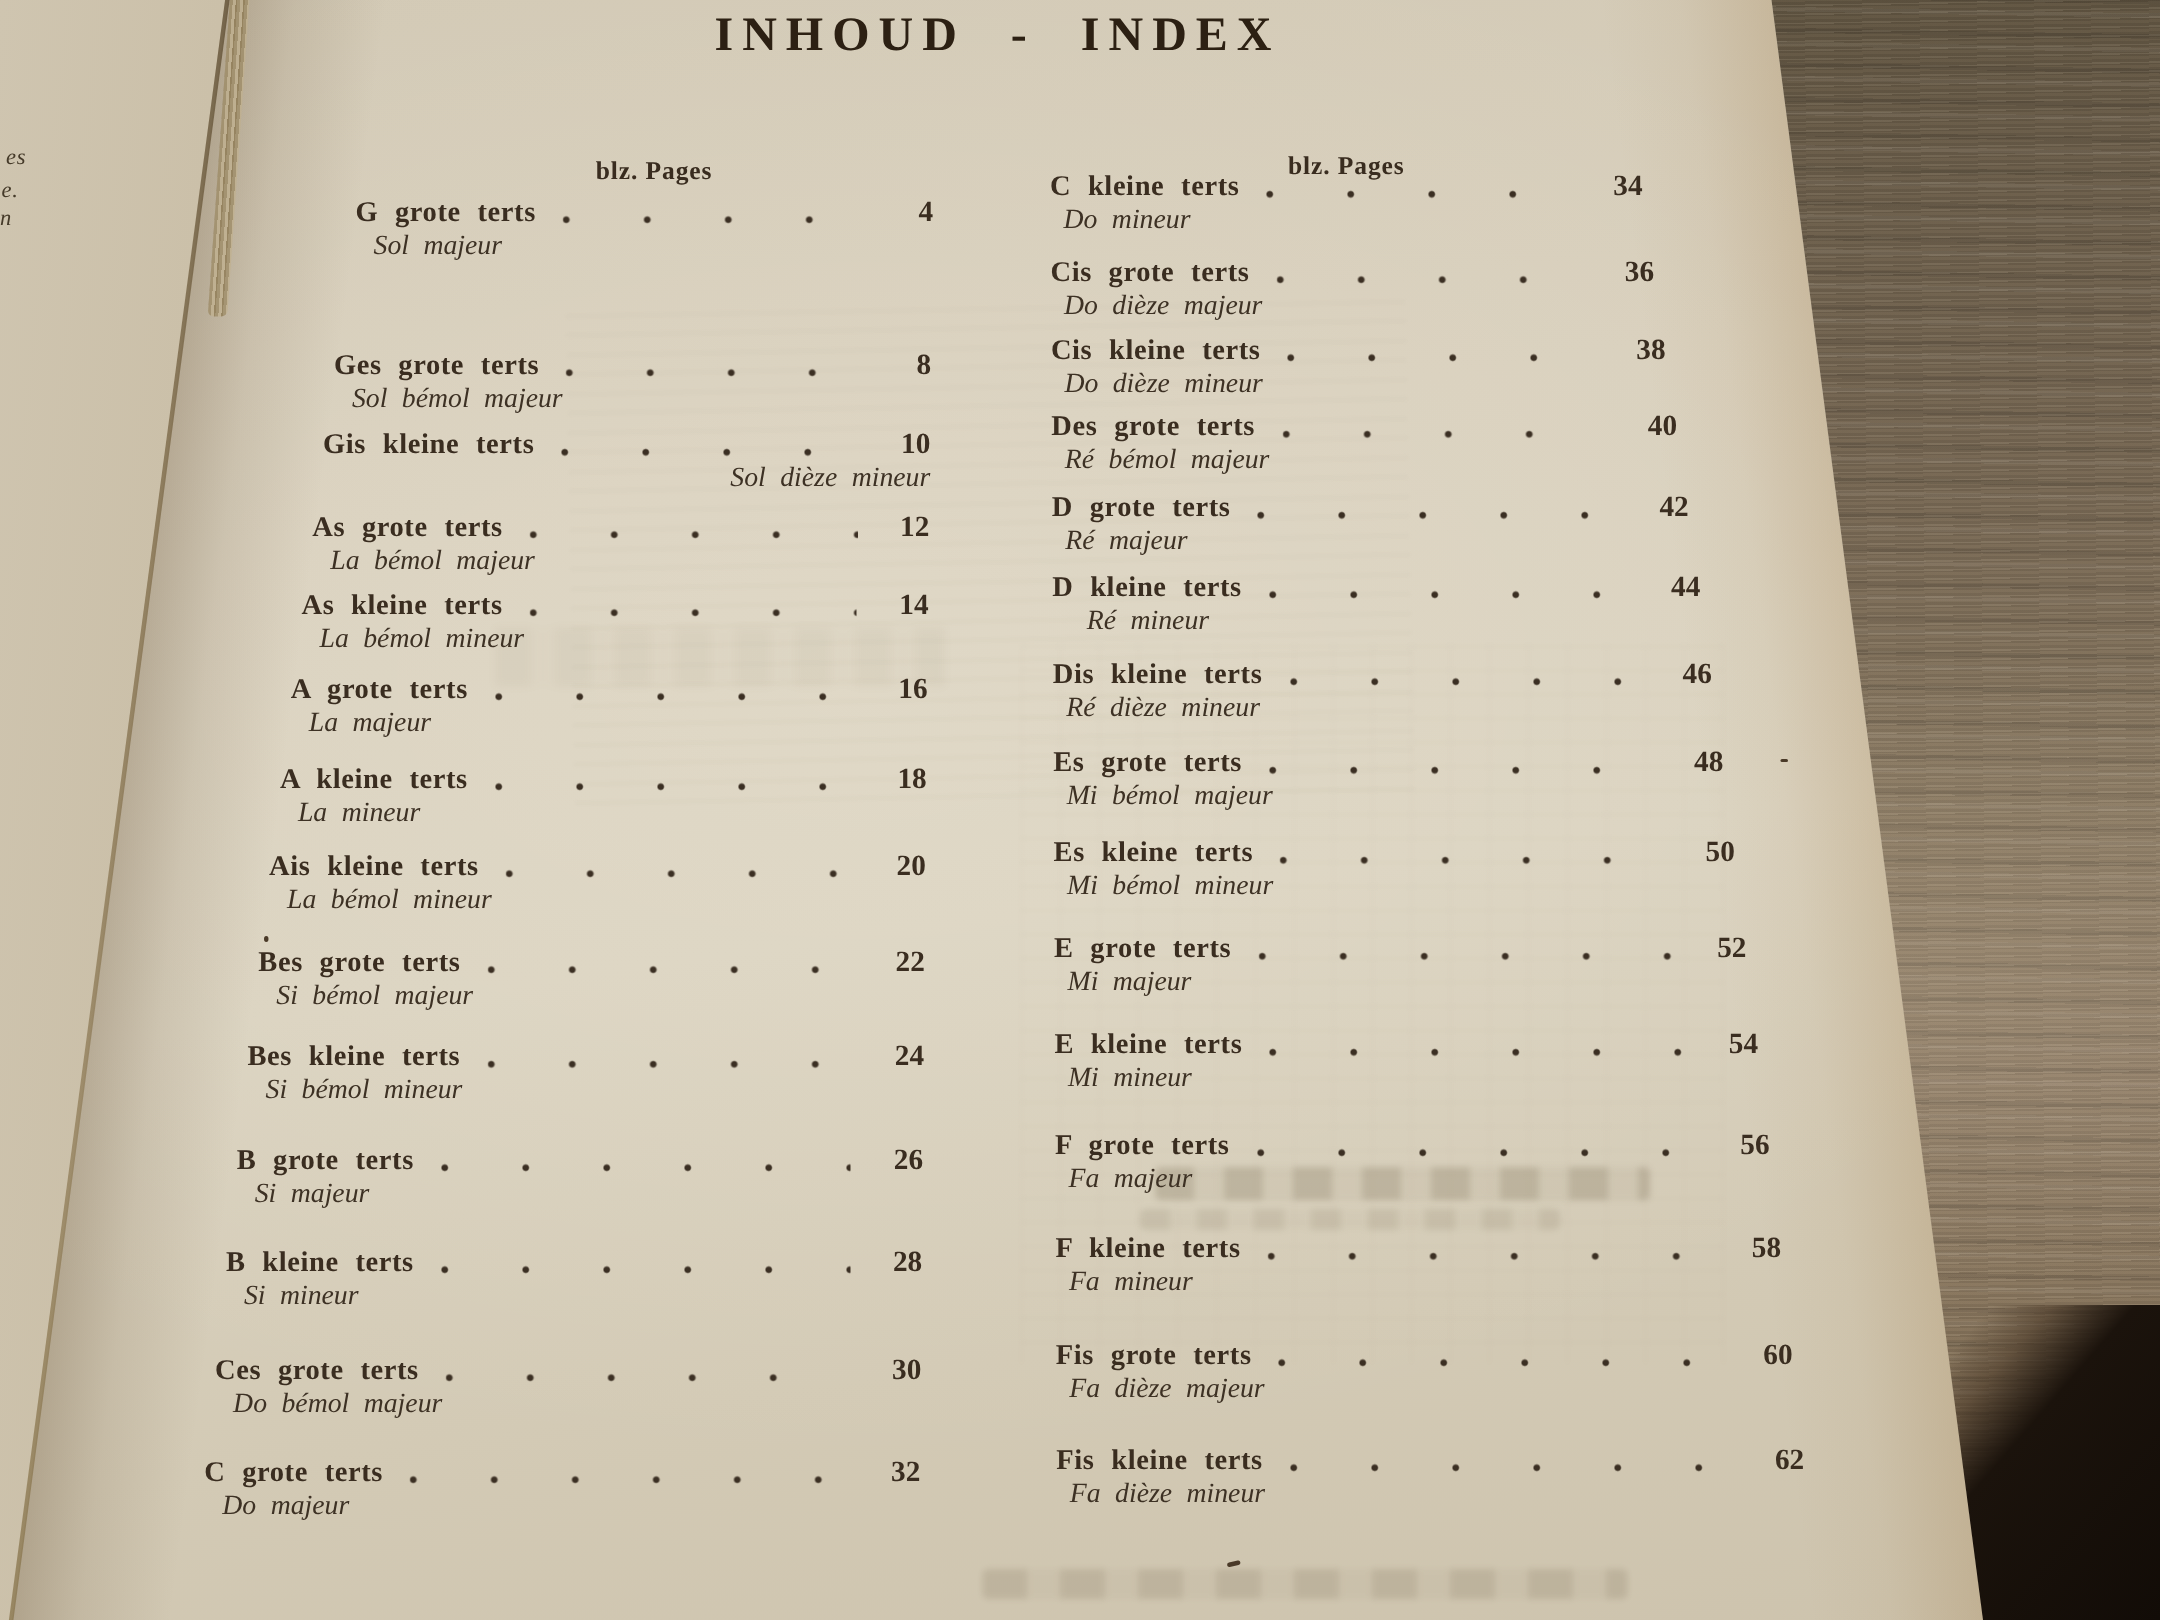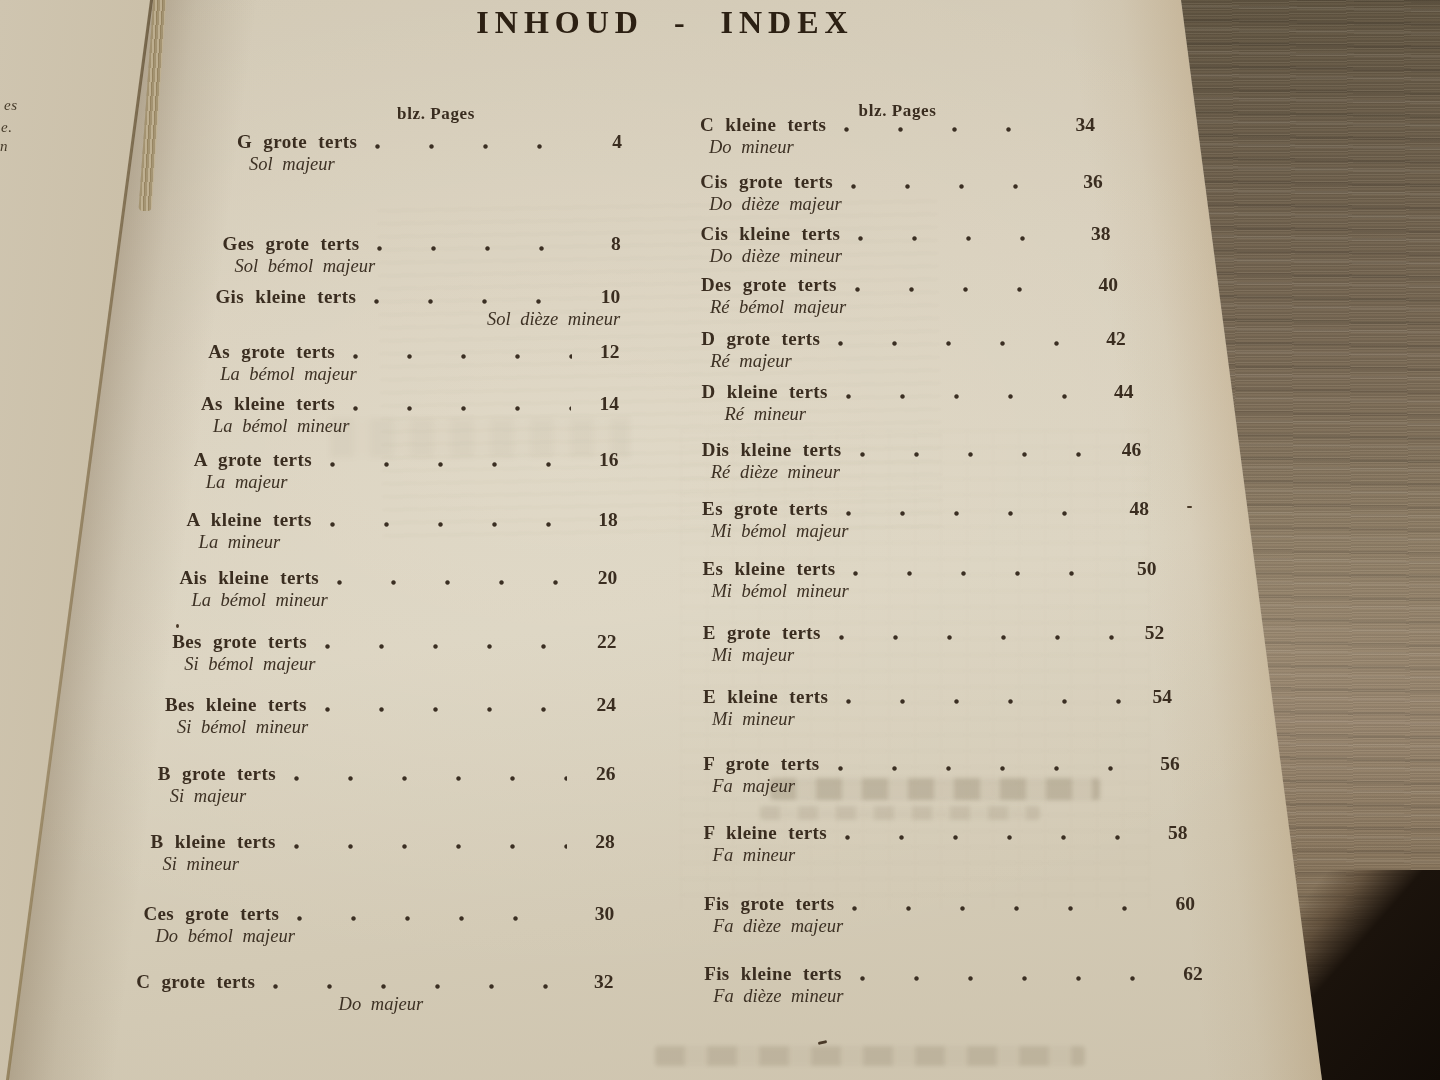--- a/index.html
+++ b/index.html
@@ -226,21 +226,21 @@
       <span class="num">30</span>
     </div>
     <div class="sub" style="margin-left: 12px;">Do bémol majeur</div>
   </div>
         <div class="entry" style="left: 136.2px; top: 971px; width: 477.4px;">
     <div class="line1">
       <span class="label">C grote terts</span>
       <span class="dots"></span>
       <span class="num">32</span>
     </div>
-    <div class="sub" style="margin-left: 12px; text-align: center;">Do majeur</div>
+    <div class="sub" style="margin-left: 12px;">Do majeur</div>
   </div>
       </div>
     <div class="col">
         <div class="entry" style="left: 700px; top: 114px; width: 395px;">
     <div class="line1">
       <span class="label">C kleine terts</span>
       <span class="dots"></span>
       <span class="num">34</span>
     </div>
     <div class="sub" style="margin-left: 9px;">Do mineur</div>

